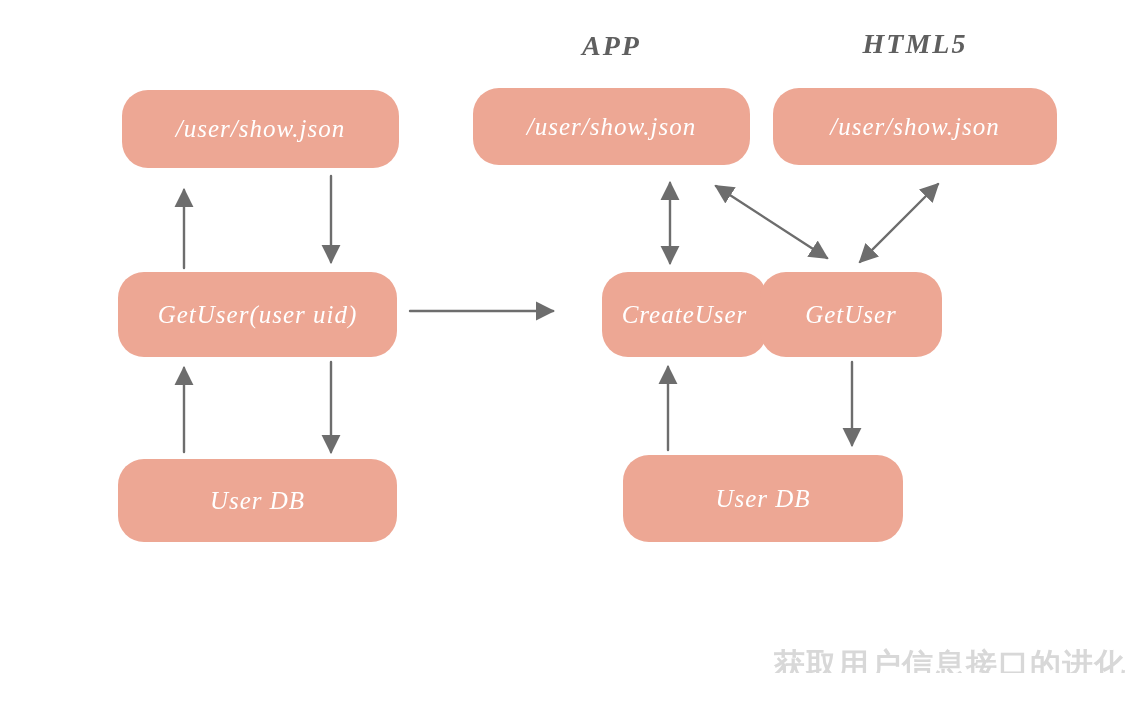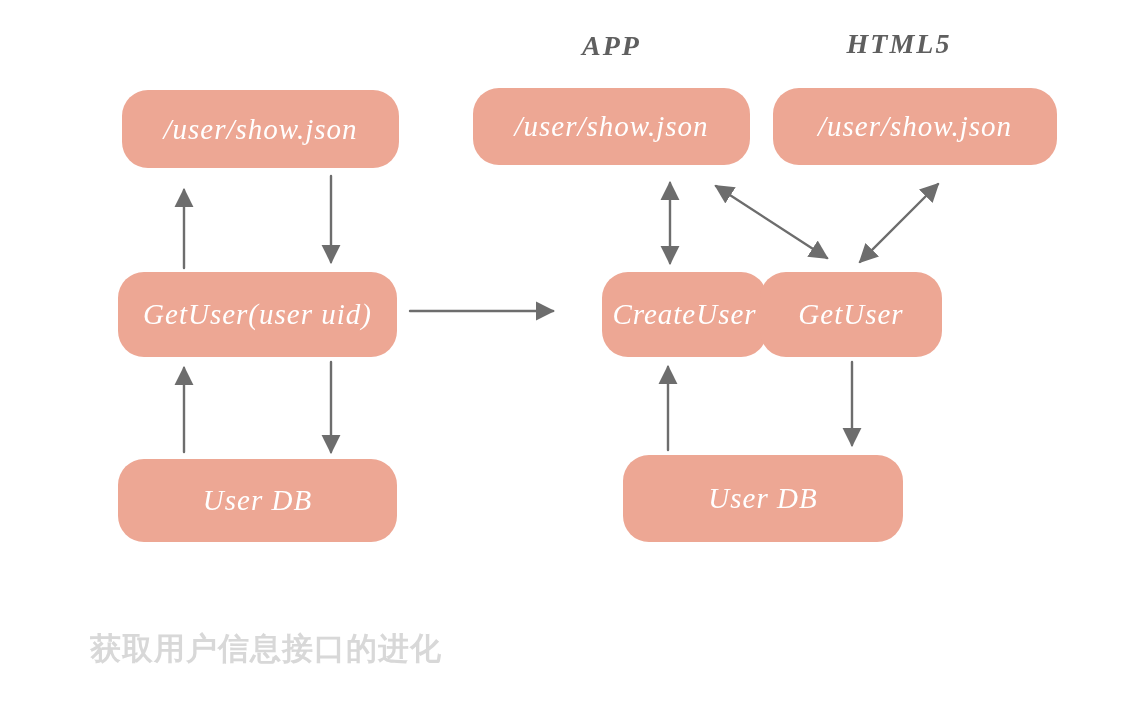--- a/index.html
+++ b/index.html
@@ -25,21 +25,21 @@
   .arrow-layer line {
     stroke: #6d6d6d;
     stroke-width: 2.4;
     stroke-linecap: round;
   }
   .node {
     position: absolute;
     background: #eda794;
     border-radius: 26px;
     color: #ffffff;
-    font-size: 29px;
+    font-size: 25px;
     font-style: italic;
     font-weight: 500;
     letter-spacing: 1px;
     display: flex;
     align-items: center;
     justify-content: center;
     white-space: nowrap;
   }
   .section-label {
     position: absolute;
@@ -47,39 +47,39 @@
     font-size: 28px;
     font-style: italic;
     font-weight: 600;
     letter-spacing: 2px;
     text-align: center;
   }
   .caption {
     position: absolute;
     left: 0;
     width: 1126px;
-    top: 628px;
-    text-align: left;
+    top: 644px;
+    text-align: right;
     text-indent: 90px; 
     color: #d8d8d8;
     font-size: 31px;
     letter-spacing: 1px;
     font-weight: 600;
   }
   
   #v1-endpoint   { left: 122px; top: 90px;  width: 277px; height: 78px; }
   #v1-service    { left: 118px; top: 272px; width: 279px; height: 85px; }
   #v1-db         { left: 118px; top: 459px; width: 279px; height: 83px; }
   #app-endpoint  { left: 473px; top: 88px;  width: 277px; height: 77px; }
   #html5-endpoint{ left: 773px; top: 88px;  width: 284px; height: 77px; }
   #create-service{ left: 602px; top: 272px; width: 165px; height: 85px; }
   #get-service   { left: 760px; top: 272px; width: 182px; height: 85px; }
   #v2-db         { left: 623px; top: 455px; width: 280px; height: 87px; }
   #app-label     { left: 473px; top: 30px;  width: 277px; }
-  #html5-label   { left: 757px; top: 28px;  width: 284px; }
+  #html5-label   { left: 773px; top: 28px;  width: 284px; }
 </style>
 </head>
 <body>
 
 <div class="canvas">
 
   <svg class="arrow-layer" width="1126" height="711" viewBox="0 0 1126 711">
     <defs>
       <marker id="mh" viewBox="0 0 10 10" refX="9" refY="5" markerWidth="8" markerHeight="8" orient="auto-start-reverse">
         <path d="M0 0 L10 5 L0 10 z" fill="#6d6d6d"></path>

